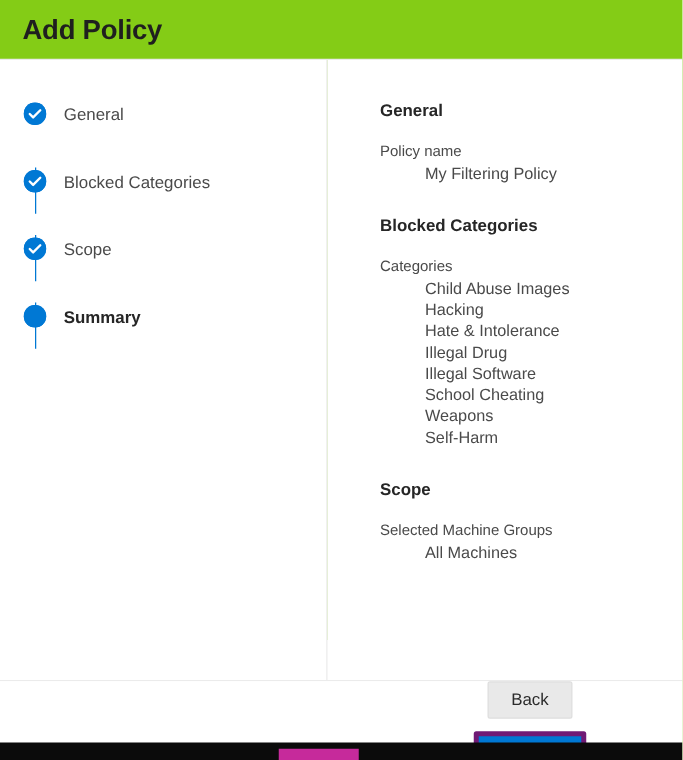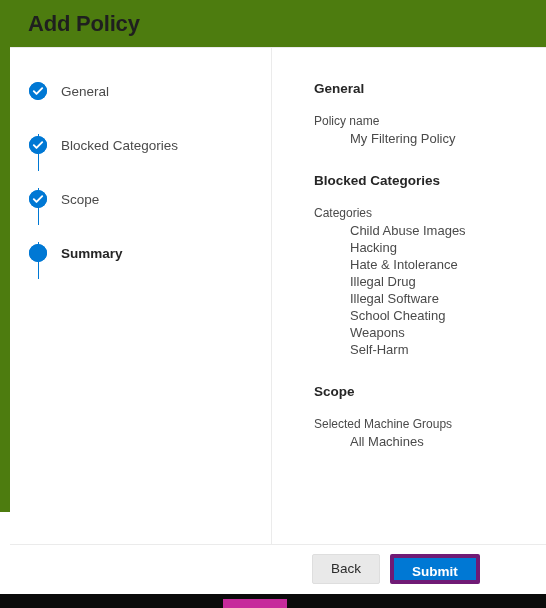--- a/index.html
+++ b/index.html
@@ -14,23 +14,22 @@
     font-family: "Liberation Sans", sans-serif;
     color: #323130;
     position: relative;
   }
 
   .dialog {
     position: absolute;
     left: 0; top: 0;
     width: 546px;
     height: 512px;
-    background: #4d7c0f;
-    box-sizing: border-box;
-    padding-left: 10px;
+    background: #84cc16;
+    box-sizing: border-box;
   }
 
   
   .header {
     height: 48px;
     box-sizing: border-box;
     border-bottom: 1px solid #ebebeb;
     display: flex;
     align-items: center;
     padding-left: 18px;
@@ -142,20 +141,21 @@
   
   .footer {
     height: 48px;
     box-sizing: border-box;
     display: flex;
     align-items: center;
     justify-content: flex-start;
     padding-left: 302px;
     gap: 10px;
     background: #ffffff;
+    flex-direction: column;
   }
   .btn {
     font-family: "Liberation Sans", sans-serif;
     font-size: 13.5px;
     height: 30px;
     border-radius: 2px;
     cursor: pointer;
     padding: 0 18px;
     box-sizing: border-box;
     line-height: 28px;

